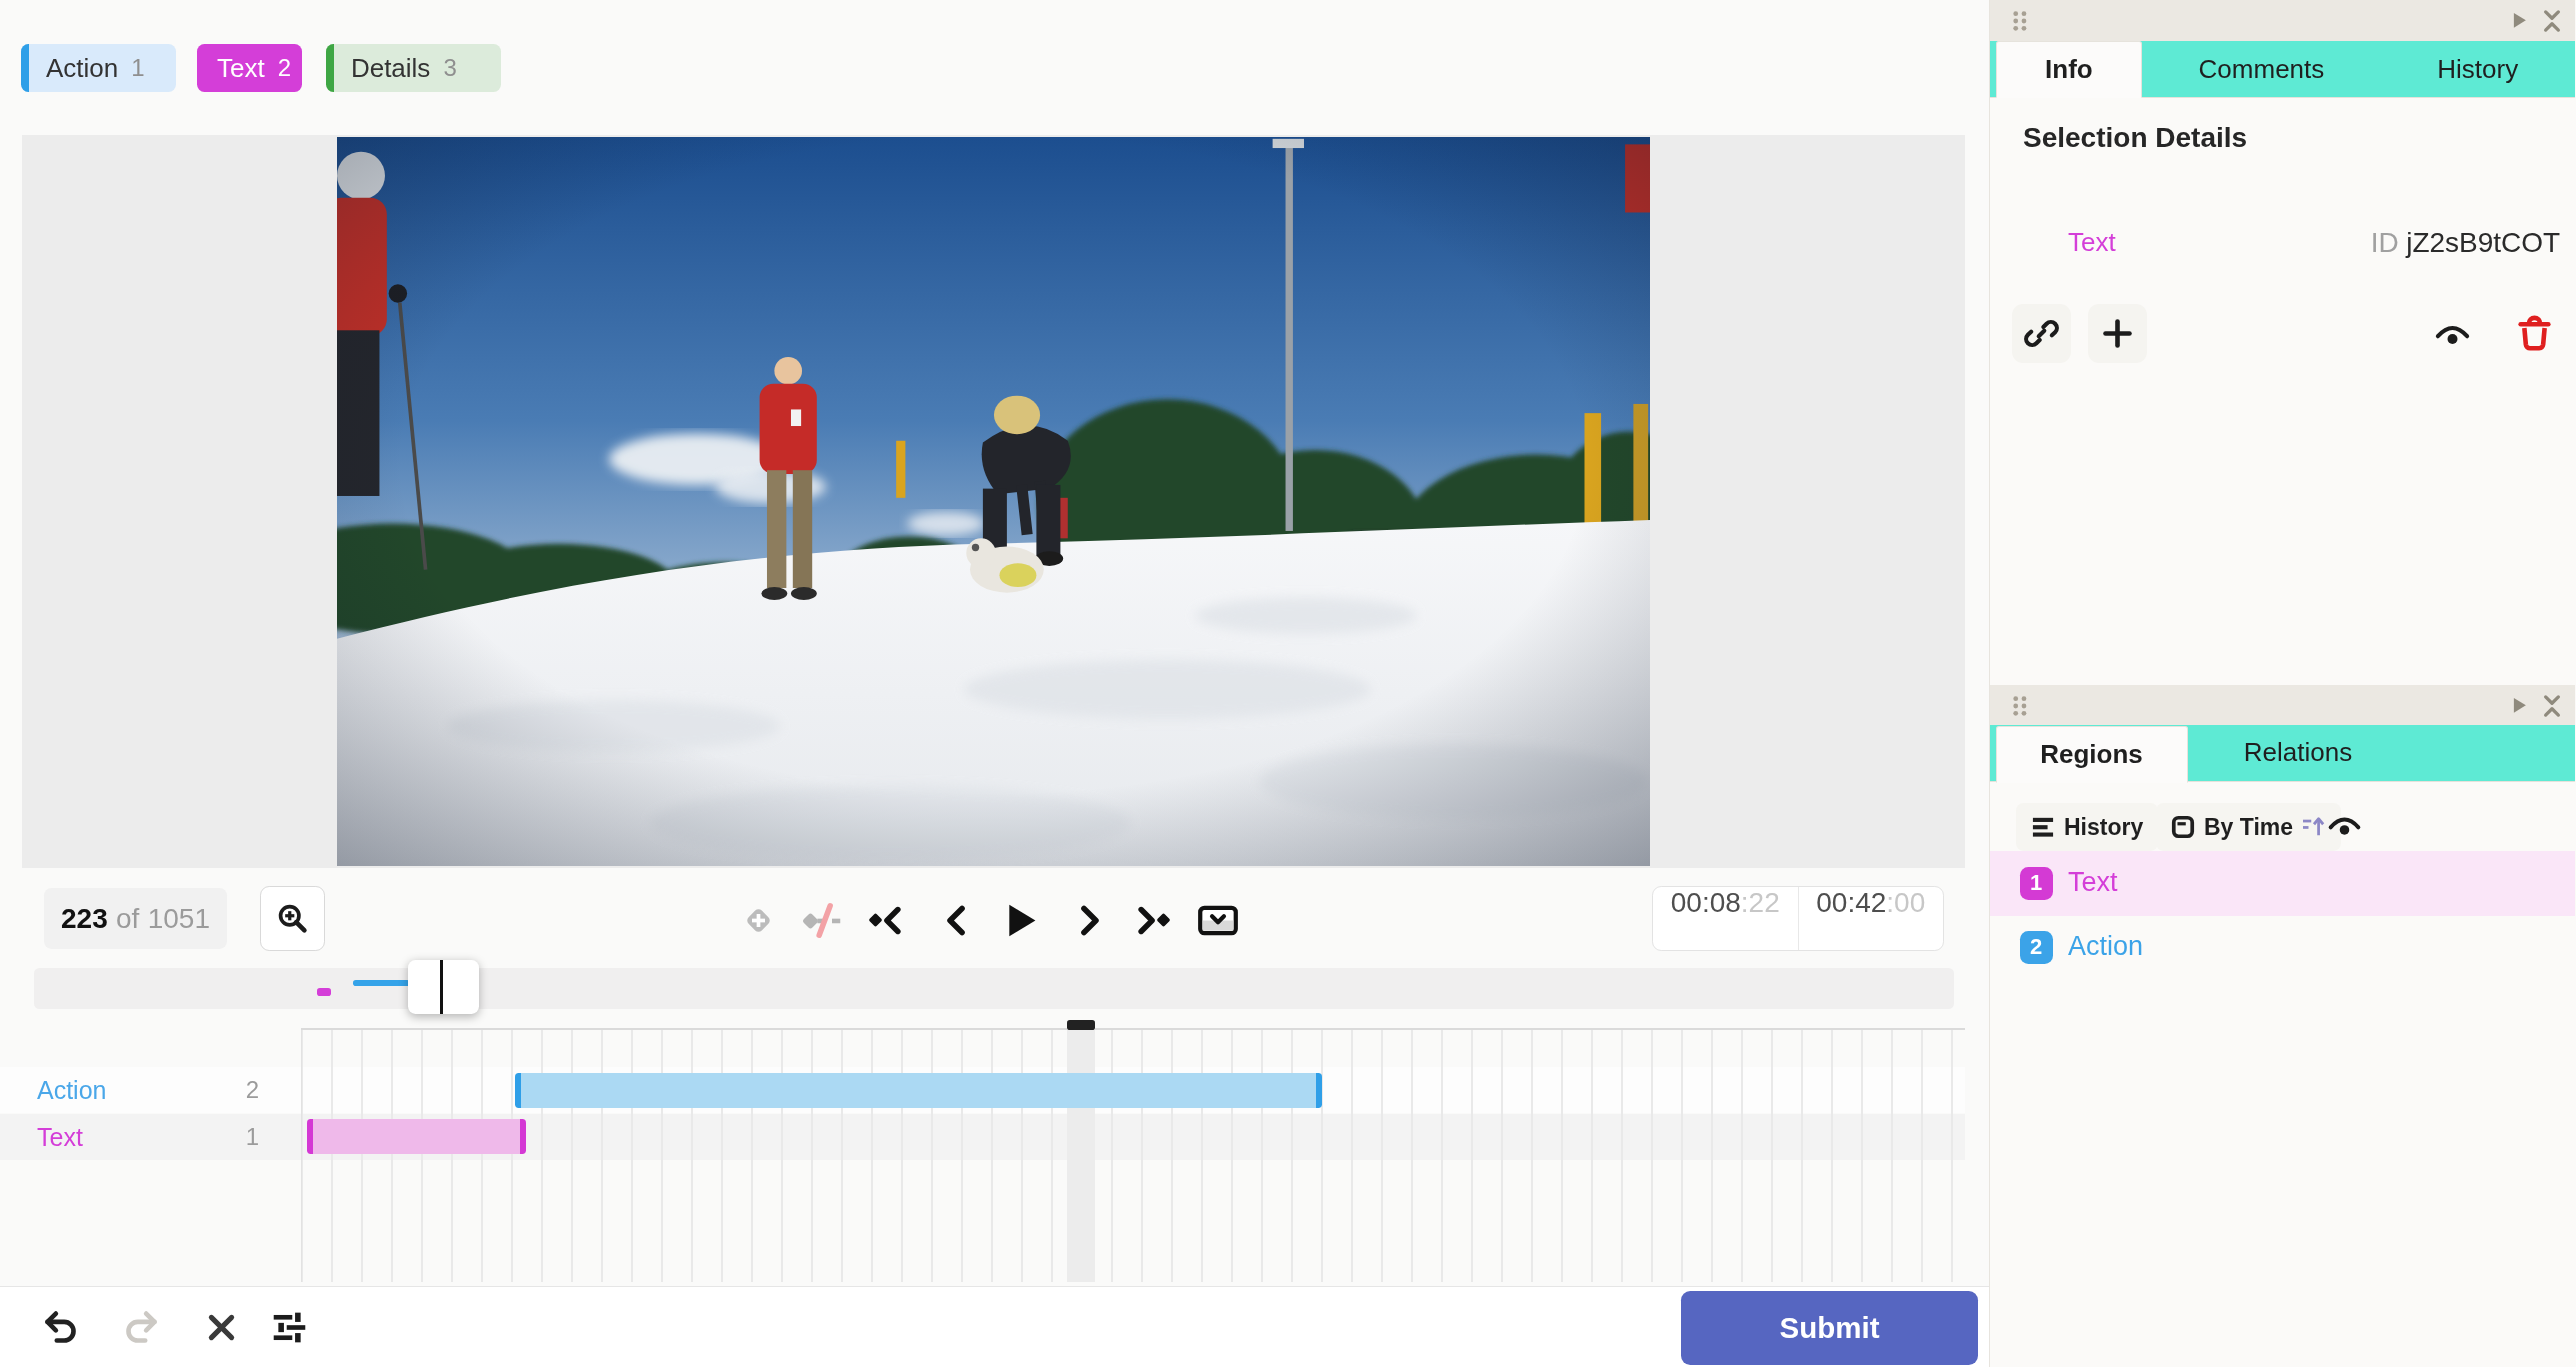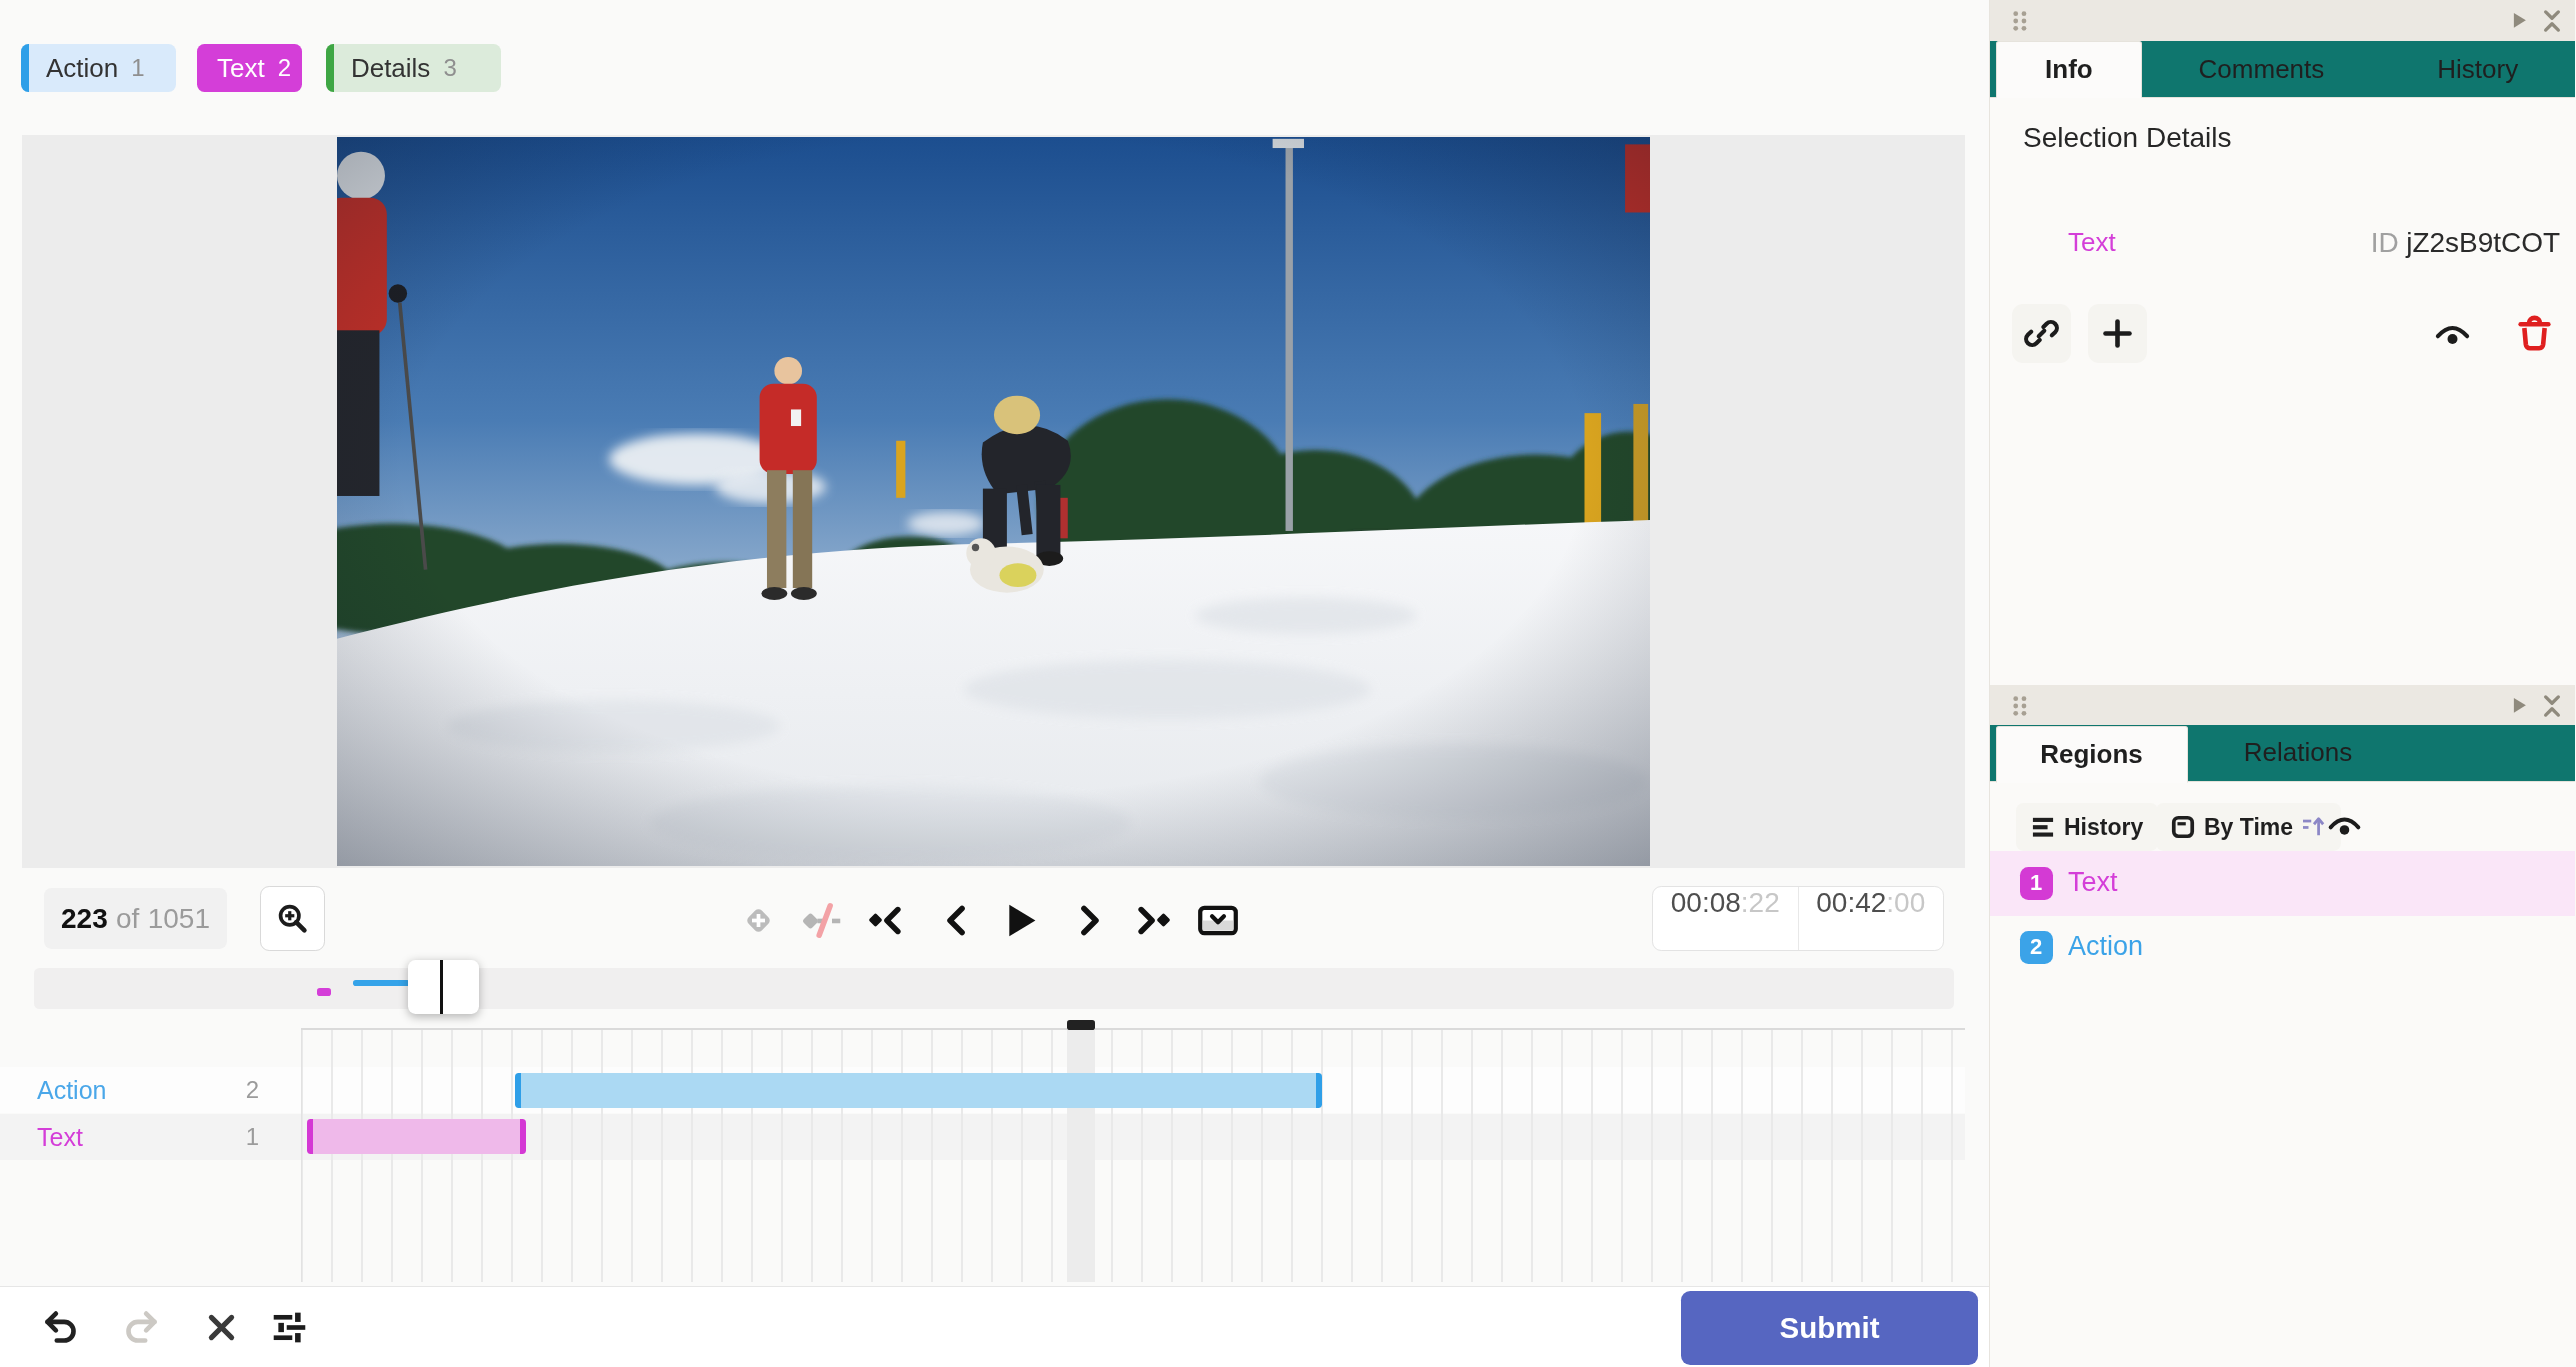--- a/index.html
+++ b/index.html
@@ -80,28 +80,28 @@
     color:#fff; font-size:29.5px; font-weight:bold; border:none; border-radius:9.2px;
     display:flex; align-items:center; justify-content:center; cursor:pointer; }
 
   
   #right-panel { position:absolute; left:1989px; top:0; width:587px; height:1367px;
     background:#fbfaf8; border-left:1.8px solid #e7e4de; }
   .strip { position:absolute; left:0; width:585px; height:41px; background:#ebe8e2; }
   .strip .grip { position:absolute; left:22px; top:10px; }
   .strip .expand { position:absolute; right:48px; top:12px; cursor:pointer; }
   .strip .collapse { position:absolute; right:13px; top:9.2px; cursor:pointer; }
-  .tabs { position:absolute; left:0; width:585px; height:57px; background:#0f766e;
+  .tabs { position:absolute; left:0; width:585px; height:57px; background:#5eead4;
     border-bottom:1.8px solid #e5e2db; display:flex; }
   .tab { height:57px; display:flex; align-items:center; justify-content:center;
     font-size:26px; color:#1f1f1f; cursor:pointer; }
   .tab.active { background:#fcfbfa; border:1.8px solid #e6e3dc; border-bottom:1.8px solid #fcfbfa;
     border-radius:2.8px 2.8px 0 0; margin-bottom:-1.8px; font-weight:bold; }
 
-  #section-title { position:absolute; left:33px; top:122px; font-size:28px; font-weight:normal; color:#262626; }
+  #section-title { position:absolute; left:33px; top:122px; font-size:28px; font-weight:bold; color:#262626; }
   #sel-row { position:absolute; left:0; top:220px; width:585px; height:46px; }
   #sel-label { position:absolute; left:78px; top:7.4px; font-size:26px; color:#d43ed8; }
   #sel-id { position:absolute; right:14.8px; top:7.4px; font-size:28px; }
   #sel-id .idp { color:#a0a0a0; margin-right:7.4px; }
   #sel-id .idv { color:#2a2a2a; }
   .icon-btn { position:absolute; top:304px; width:59px; height:59px; border-radius:11px;
     background:#f5f4f0; display:flex; align-items:center; justify-content:center; cursor:pointer; }
 
   .chip { position:absolute; top:803px; height:48px; background:#f6f5f1; border-radius:7.4px;
     display:flex; align-items:center; gap:9.2px; padding:0 14.8px; font-size:23px; font-weight:bold;

